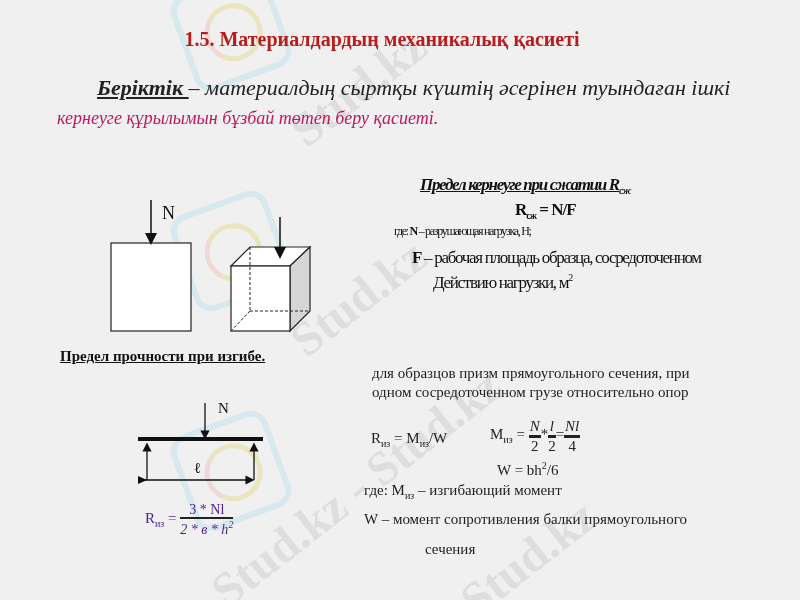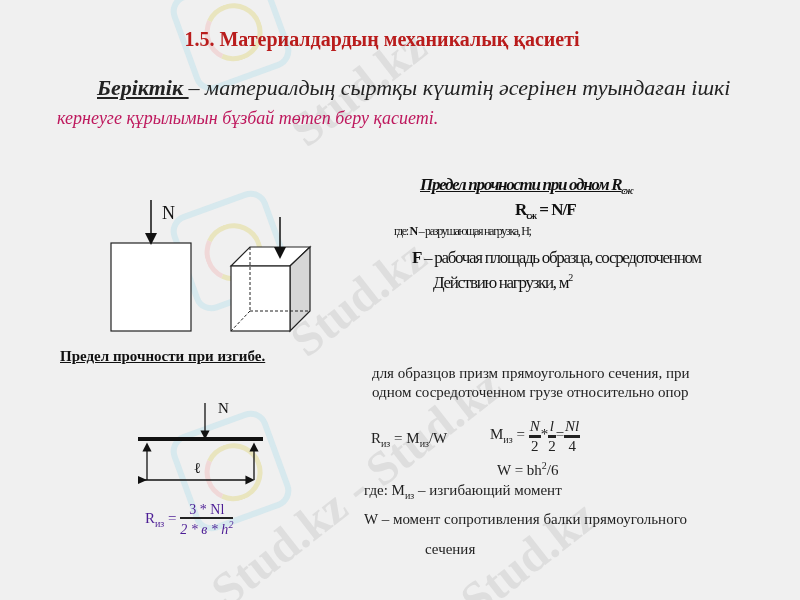--- a/index.html
+++ b/index.html
@@ -56,21 +56,21 @@
   <polygon points="131,71 150,52 210,52 190,71" fill="#fff" stroke="#222" stroke-width="1.2"></polygon>
   <polygon points="190,71 210,52 210,116 190,136" fill="#d6d6d6" stroke="#222" stroke-width="1.2"></polygon>
   <rect x="131" y="71" width="59" height="65" fill="#fff" stroke="#222" stroke-width="1.2"></rect>
   <line x1="150" y1="52" x2="150" y2="116" stroke="#222" stroke-dasharray="3,2"></line>
   <line x1="150" y1="116" x2="210" y2="116" stroke="#222" stroke-dasharray="3,2"></line>
   <line x1="150" y1="116" x2="131" y2="136" stroke="#222" stroke-dasharray="3,2"></line>
   <line x1="180" y1="22" x2="180" y2="58" stroke="#111" stroke-width="1.5" marker-end="url(#ah)"></line>
   <text x="62" y="24" font-family="Liberation Serif, serif" font-size="18" fill="#111">N</text>
 </svg>
 
-<div class="abs cmp-head"><span>Предел прочности при одном R</span><sub>сж</sub></div>
+<div class="abs cmp-head"><span>Предел кернеуге при сжатии R</span><sub>сж</sub></div>
 <div class="abs cmp-formula"><span>R</span><sub>сж</sub><span> = N/F</span></div>
 <div class="abs cmp-l1"><span>где: </span><b>N</b><span> – разрушающая нагрузка, Н;</span></div>
 <div class="abs cmp-l2"><b>F</b><span> – рабочая площадь образца, сосредоточенном</span></div>
 <div class="abs cmp-l3"><span>Действию нагрузки, м</span><sup>2</sup></div>
 
 <div class="abs bend-head">Предел прочности при изгибе.</div>
 
 <svg class="abs" style="left:130px;top:395px;" width="140" height="95">
   <defs>
     <marker id="ah2" markerWidth="7" markerHeight="7" refX="3.5" refY="3.5" orient="auto">

